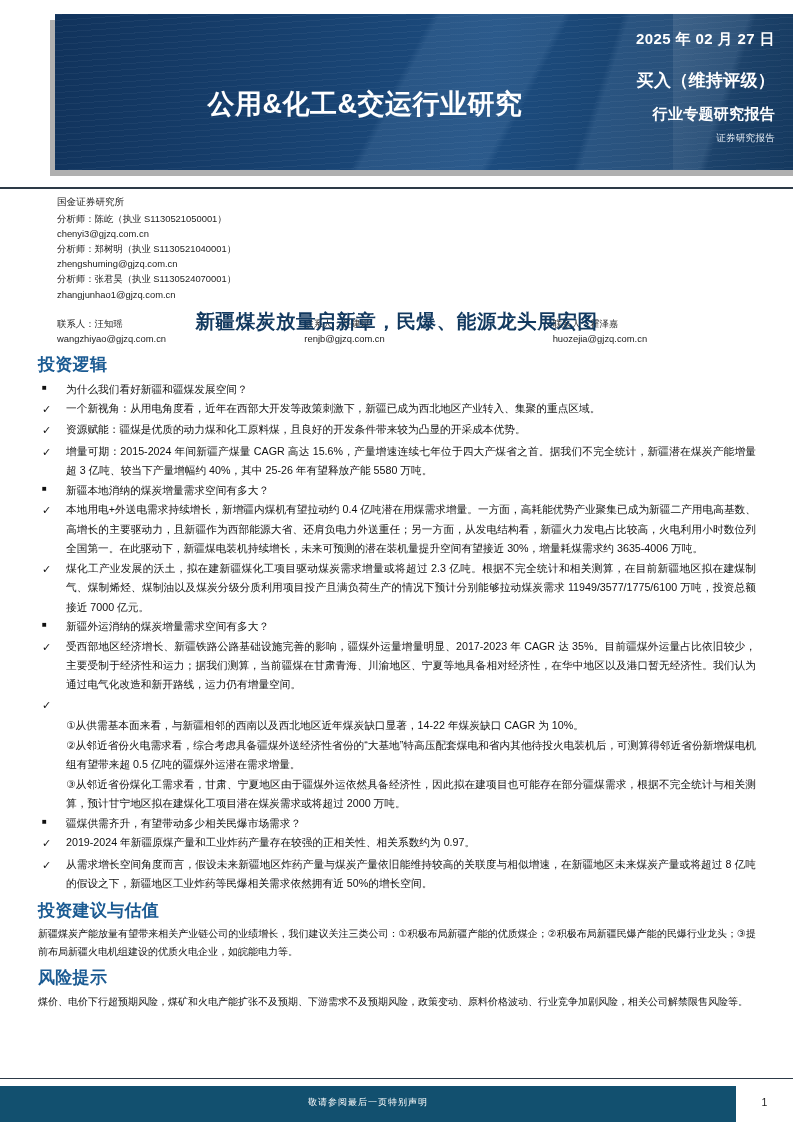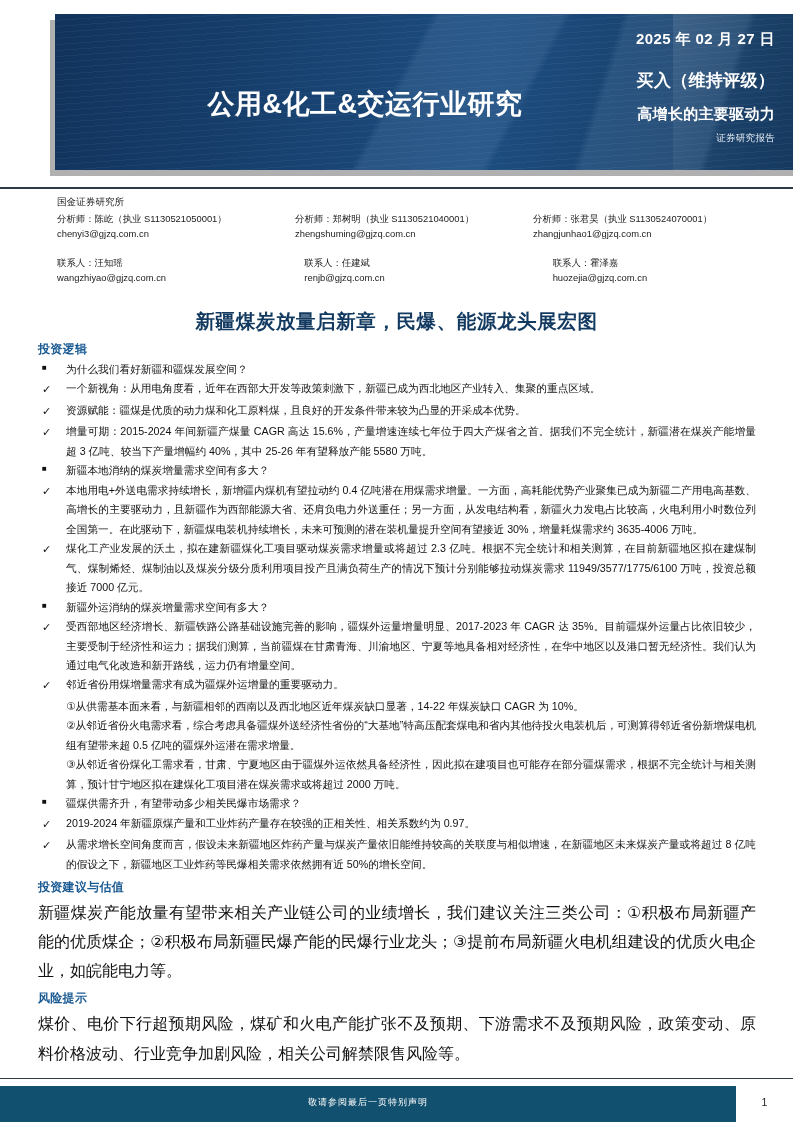--- a/index.html
+++ b/index.html
@@ -95,20 +95,21 @@
     width: 715px;
     color: #1a1a1a;
     font-size: 9.4px;
     line-height: 1.62;
     margin-left: 17px;
   }
   .inst-name { font-size: 9.6px; margin-bottom: 1px; }
   .analyst-grid {
     display: flex;
     width: 715px;
+    flex-direction: column;
   }
   .analyst-col { width: 238px; padding-right: 6px; }
   .analyst-col.c2 { width: 238px; }
   .analyst-col.c3 { width: 239px; }
   .a-line { white-space: nowrap; }
   .a-mail { white-space: nowrap; }
   .contacts-grid { display: flex; width: 715px; margin-top: 14px; gap: 28px; }
 
   
   .doc-title {
@@ -124,24 +125,24 @@
 
   
   .content {
     position: absolute;
     left: 38px; top: 340px;
     width: 718px;
     color: #111;
   }
   .sec-head {
     color: #1a5a92;
-    font-size: 12px;
+    font-size: 17px;
     font-weight: bold;
     letter-spacing: 0.3px;
-    margin: 0 0 2px 0;
+    margin: 12px 0 2px 0;
     line-height: 1.5;
   }
   .sec-head.tight { margin-top: 4px; }
 
   ul.bl { list-style: none; margin: 0; padding: 0; }
   li.row {
     display: flex;
     align-items: flex-start;
     font-size: 10.7px;
     line-height: 1.82;
@@ -158,21 +159,21 @@
   }
   .mk.sq { font-size: 8px; }
   .mk.ck { font-size: 11px; }
   .tx {
     flex: 1 1 auto;
     text-align: justify;
     text-justify: inter-ideograph;
   }
   li.row.sub .tx { padding-left: 0; }
   .plain-para {
-    font-size: 16px;
+    font-size: 10px;
     line-height: 1.82;
     text-align: justify;
     text-justify: inter-ideograph;
     margin: 0;
   }
 
   
   .foot-rule {
     position: absolute;
     left: 0; top: 1078px;
@@ -210,21 +211,21 @@
 <div class="page">
 
   <div class="banner-wrap">
     <div class="banner-shadow"></div>
     <div class="banner">
       <div class="banner-sheen"></div>
       <div class="banner-title">公用&amp;化工&amp;交运行业研究</div>
       <div class="banner-right">
         <div class="banner-date">2025 年 02 月 27 日</div>
         <div class="banner-rating">买入（维持评级）</div>
-        <div class="banner-reporttype">高增长的主要驱动力</div>
+        <div class="banner-reporttype">行业专题研究报告</div>
         <div class="banner-sub">证券研究报告</div>
       </div>
     </div>
   </div>
 
   <div class="head-rule"></div>
 
   <div class="analysts">
     <div class="inst-name">国金证券研究所</div>
     <div class="analyst-grid">
@@ -293,21 +294,20 @@
         <li class="row">
           <span class="mk sq">■</span>
           <span class="tx">新疆外运消纳的煤炭增量需求空间有多大？</span>
         </li>
         <li class="row">
           <span class="mk ck">✓</span>
           <span class="tx">受西部地区经济增长、新疆铁路公路基础设施完善的影响，疆煤外运量增量明显、2017-2023 年 CAGR 达 35%。目前疆煤外运量占比依旧较少，主要受制于经济性和运力；据我们测算，当前疆煤在甘肃青海、川渝地区、宁夏等地具备相对经济性，在华中地区以及港口暂无经济性。我们认为通过电气化改造和新开路线，运力仍有增量空间。</span>
         </li>
         <li class="row">
           <span class="mk ck">✓</span>
-          <span class="tx">邻近省份用煤增量需求有成为疆煤外运增量的重要驱动力。</span>
         </li>
         <li class="row sub">
           <span class="mk "></span>
           <span class="tx">①从供需基本面来看，与新疆相邻的西南以及西北地区近年煤炭缺口显著，14-22 年煤炭缺口 CAGR 为 10%。</span>
         </li>
         <li class="row sub">
           <span class="mk "></span>
           <span class="tx">②从邻近省份火电需求看，综合考虑具备疆煤外送经济性省份的“大基地”特高压配套煤电和省内其他待投火电装机后，可测算得邻近省份新增煤电机组有望带来超 0.5 亿吨的疆煤外运潜在需求增量。</span>
         </li>
         <li class="row sub">

